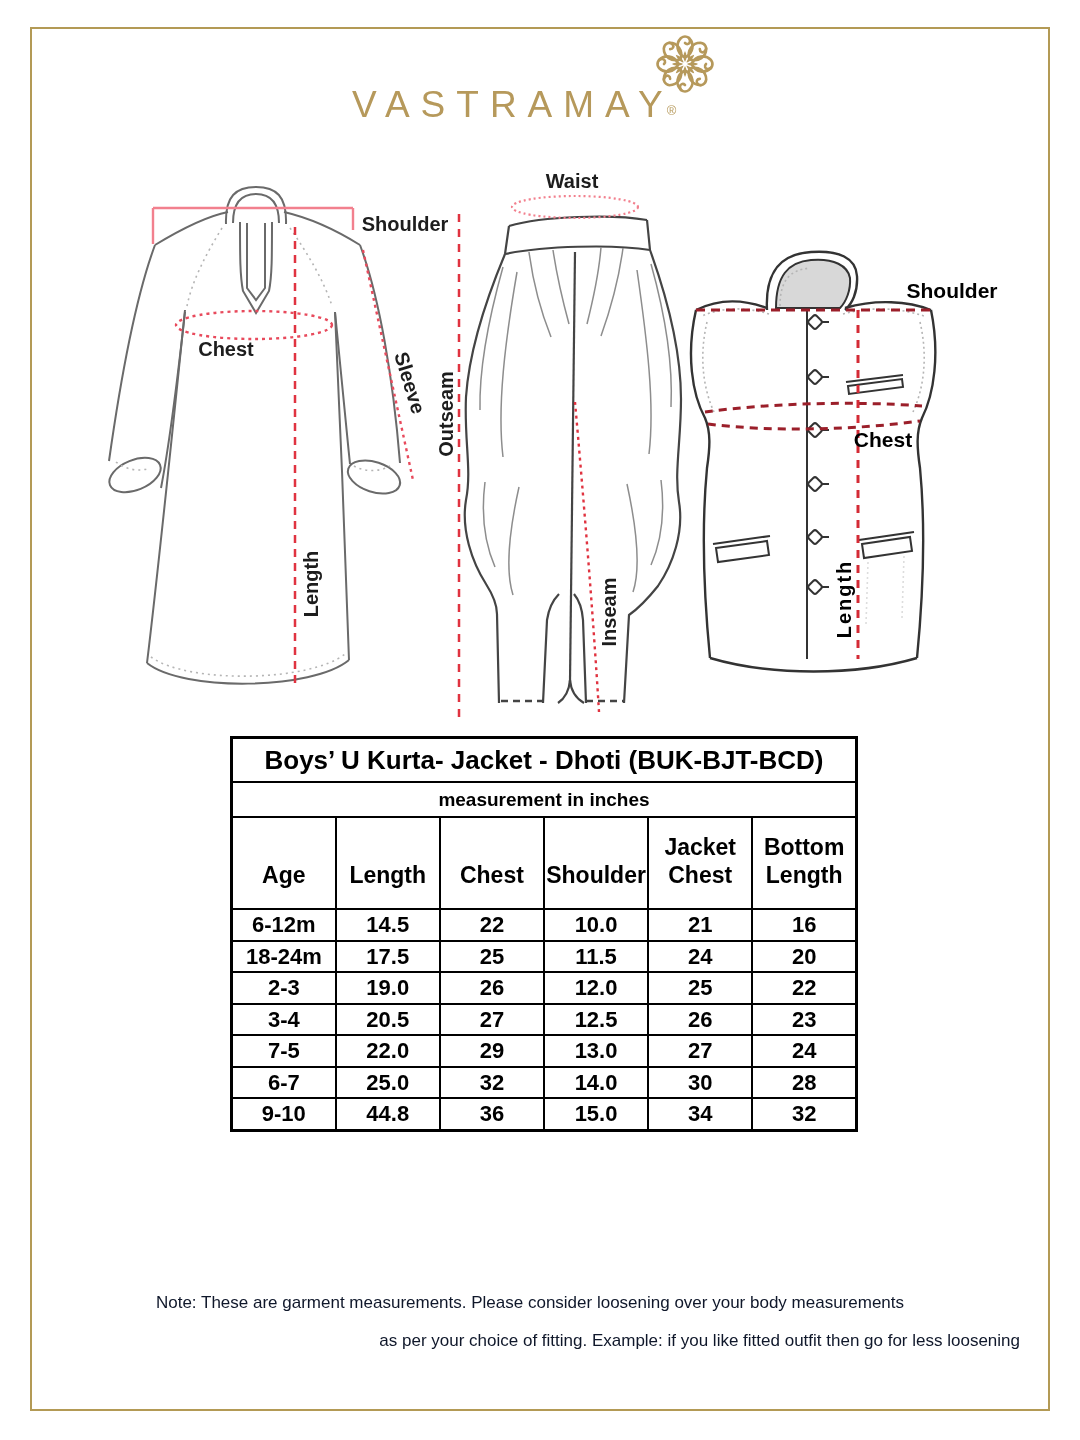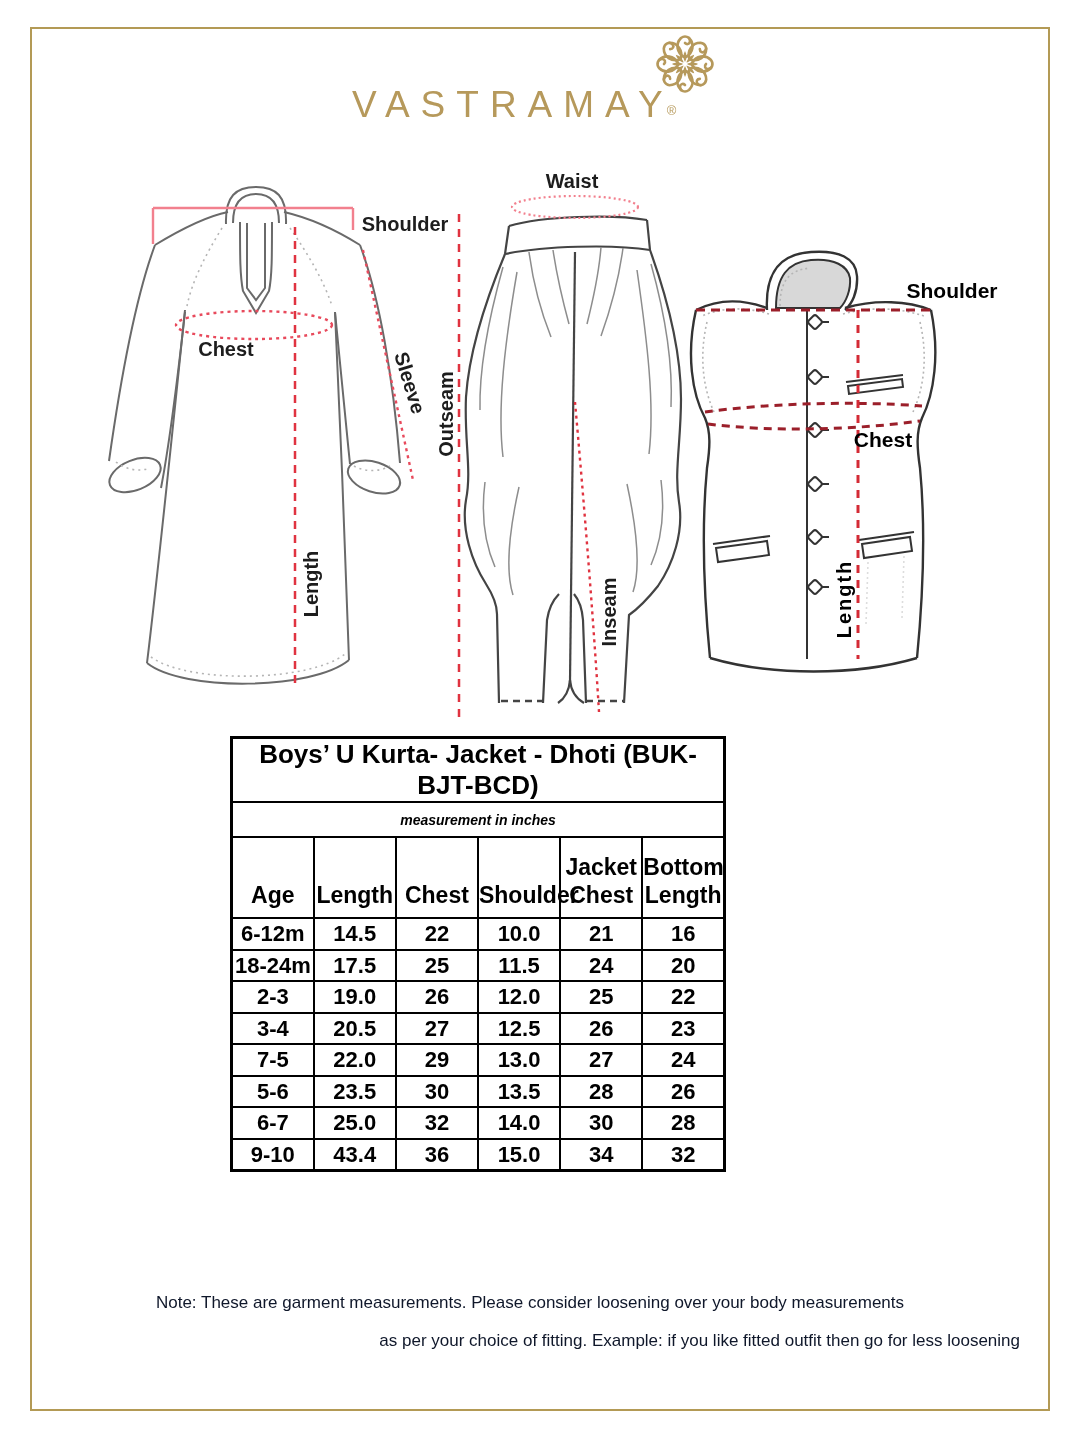--- a/index.html
+++ b/index.html
@@ -7,25 +7,25 @@
   .frame{position:absolute;left:30px;top:27px;width:1016px;height:1380px;border:2px solid #b39a55;}
   
   .wordmark{position:absolute;left:352px;top:84px;font-size:37px;letter-spacing:11px;color:#b6995b;font-weight:400;white-space:nowrap;}
   .wordmark .reg{font-size:13px;letter-spacing:0;position:relative;top:-2px;left:-7px;color:#b6995b;}
   .mandala{position:absolute;left:654px;top:33px;width:62px;height:62px;}
   
   .diag{position:absolute;}
   .diag text{font-family:"Liberation Sans",sans-serif;font-size:20px;font-weight:600;fill:#1d1d1d;}
   .diag text.bold{font-weight:700;fill:#000;font-size:21px;}
   
-  .size-table{position:absolute;left:230px;top:736px;width:496px;border-collapse:collapse;table-layout:fixed;background:#fff;border:3px solid #000;}
+  .size-table{position:absolute;left:230px;top:736px;width:628px;border-collapse:collapse;table-layout:fixed;background:#fff;border:3px solid #000;}
   .size-table td{border:2px solid #000;text-align:center;font-weight:bold;color:#000;padding:0;overflow:visible;}
   .t-title td{font-size:26px;height:42px;}
-  .t-sub td{font-size:14px;height:33px;font-style:italic;}
-  .t-head td{font-size:23px;height:72px;vertical-align:bottom;padding-bottom:7px;line-height:1.25;}
+  .t-sub td{font-size:19px;height:33px;}
+  .t-head td{font-size:23px;height:72px;vertical-align:bottom;padding-bottom:18px;line-height:1.25;}
   .size-table tbody td{font-size:22px;height:29.5px;line-height:29px;}
   
   .note{position:absolute;left:40px;width:980px;top:1288px;color:#0f172a;font-size:17px;line-height:30px;}
   .note .l1{text-align:center;white-space:nowrap;margin-bottom:8px;}
   .note .l2{text-align:right;white-space:nowrap;}
 </style>
 </head>
 <body>
 
 <div class="frame"></div>
@@ -264,38 +264,30 @@
       </tr>
       <tr>
         <td>7-5</td>
         <td>22.0</td>
         <td>29</td>
         <td>13.0</td>
         <td>27</td>
         <td>24</td>
       </tr>
       <tr>
-        <td>5-6</td>
-        <td>23.5</td>
-        <td>30</td>
-        <td>13.5</td>
-        <td>28</td>
-        <td>26</td>
-      </tr>
-      <tr>
         <td>6-7</td>
         <td>25.0</td>
         <td>32</td>
         <td>14.0</td>
         <td>30</td>
         <td>28</td>
       </tr>
       <tr>
         <td>9-10</td>
-        <td>43.4</td>
+        <td>44.8</td>
         <td>36</td>
         <td>15.0</td>
         <td>34</td>
         <td>32</td>
       </tr>
     </tbody>
 </table>
 
 <div class="note">
   <div class="l1">Note: These are garment measurements. Please consider loosening over your body measurements</div>

